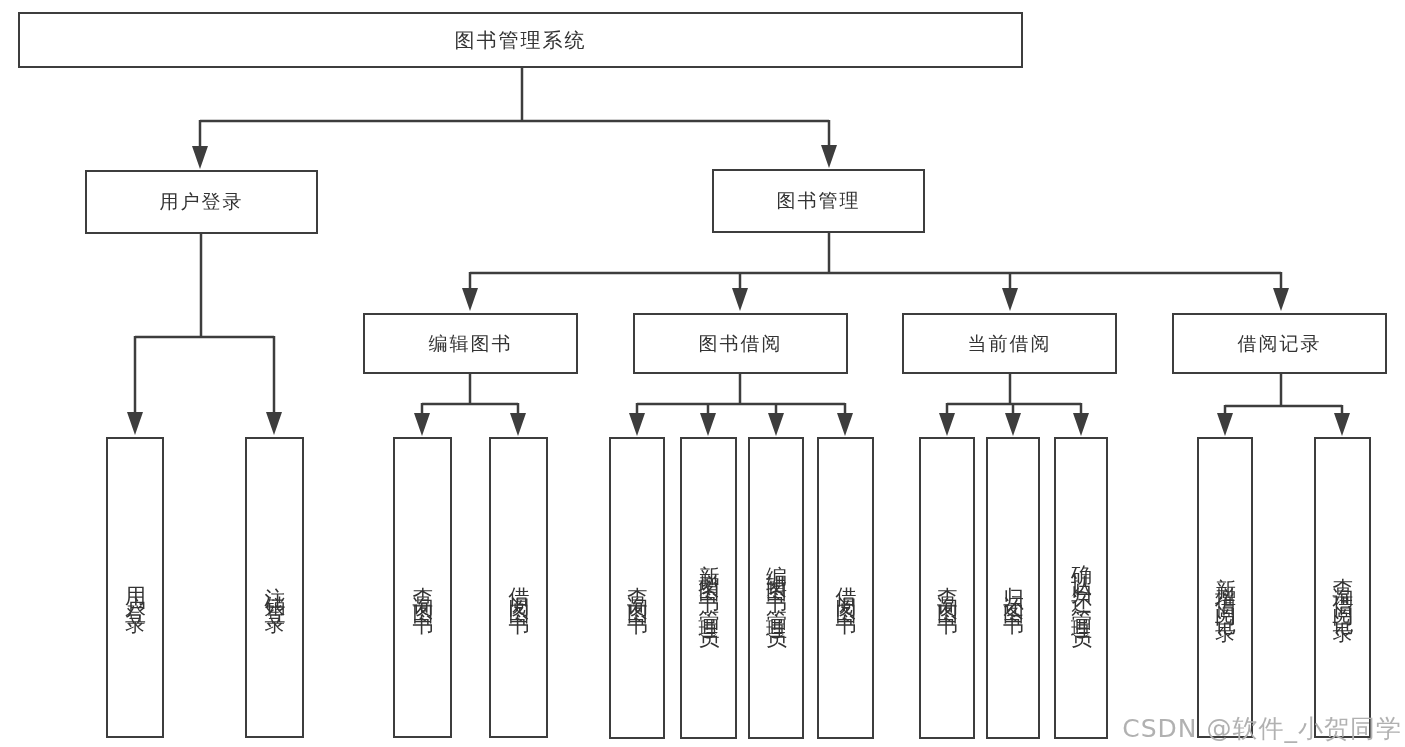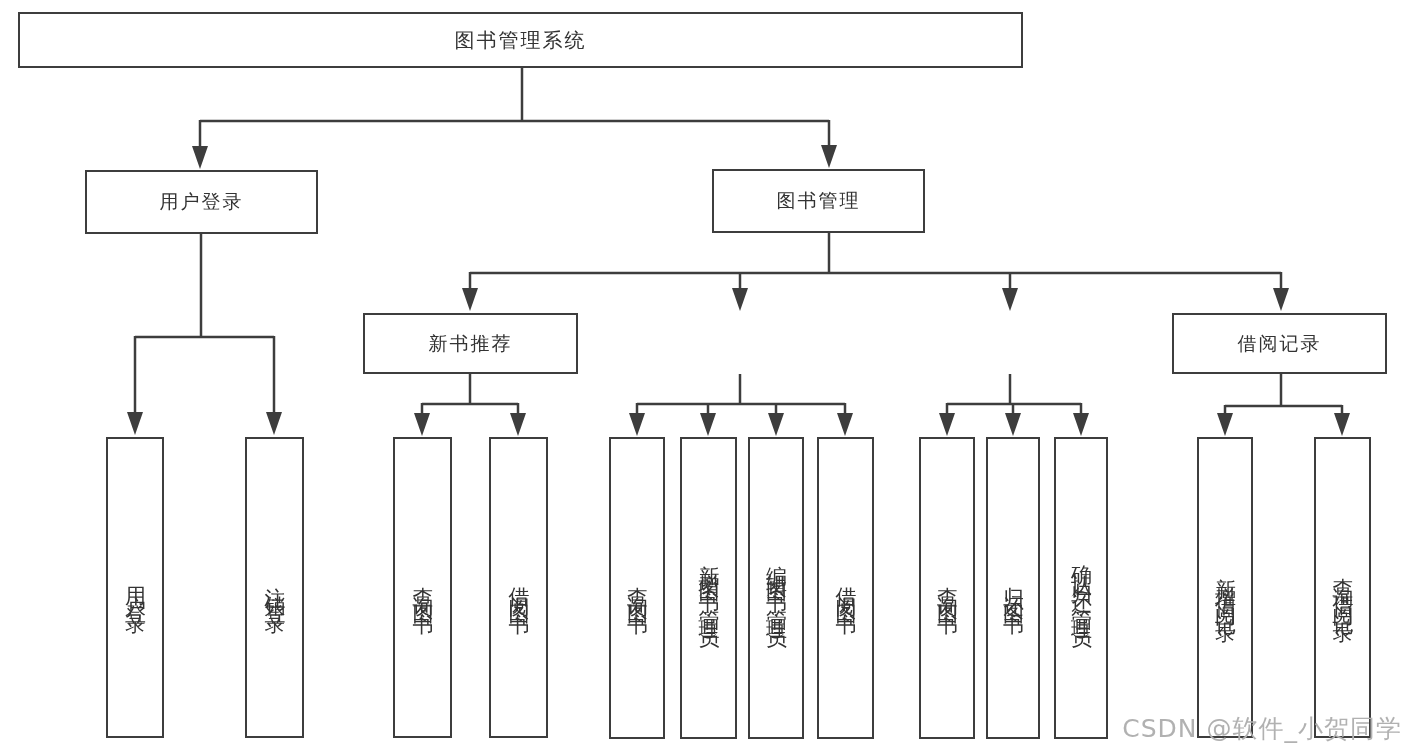--- a/index.html
+++ b/index.html
@@ -147,21 +147,23 @@
       <polygon points="1217,413 1233,413 1225,436"></polygon>
       <polygon points="1334,413 1350,413 1342,436"></polygon>
     </g>
   </svg>
 
   <div class="node root" style="left:18px; top:12px; width:1005px; height:56px;">图书管理系统</div>
 
   <div class="node" style="left:85px; top:170px; width:233px; height:64px;">用户登录</div>
   <div class="node" style="left:712px; top:169px; width:213px; height:64px;">图书管理</div>
 
-  <div class="node" style="left:363px; top:313px; width:215px; height:61px;">新书推荐</div>
+  <div class="node" style="left:363px; top:313px; width:215px; height:61px;">编辑图书</div>
+  <div class="node" style="left:633px; top:313px; width:215px; height:61px;">图书借阅</div>
+  <div class="node" style="left:902px; top:313px; width:215px; height:61px;">当前借阅</div>
   <div class="node" style="left:1172px; top:313px; width:215px; height:61px;">借阅记录</div>
 
   <div class="leaf" style="left:106px; top:437px; width:58px; height:301px;">
     <span>用户登录</span>
   </div>
   <div class="leaf" style="left:245px; top:437px; width:59px; height:301px;">
     <span>注销登录</span>
   </div>
 
   <div class="leaf" style="left:393px; top:437px; width:59px; height:301px;">

